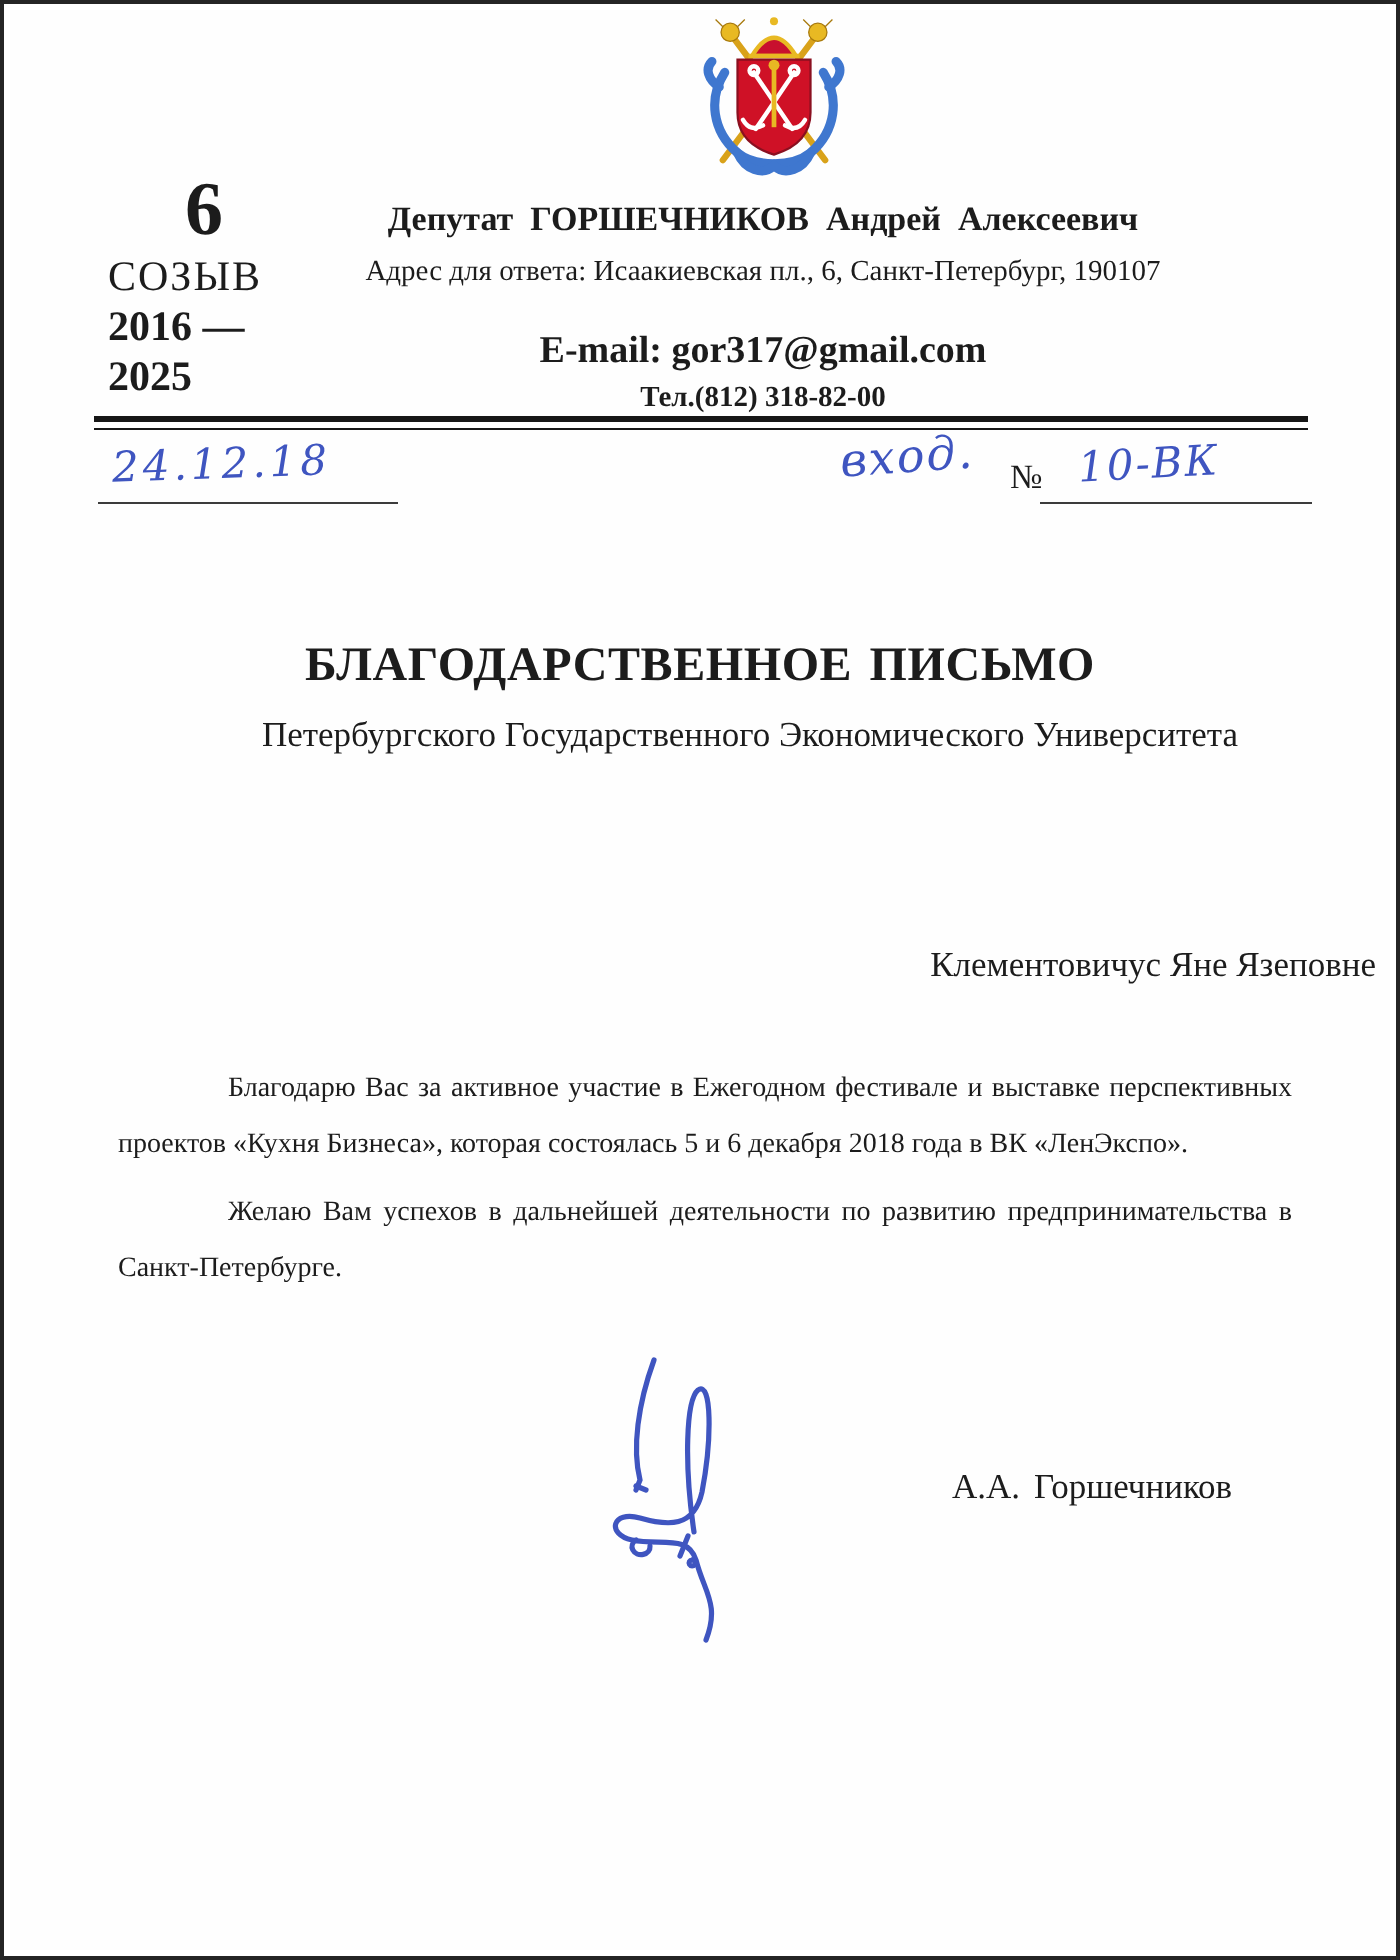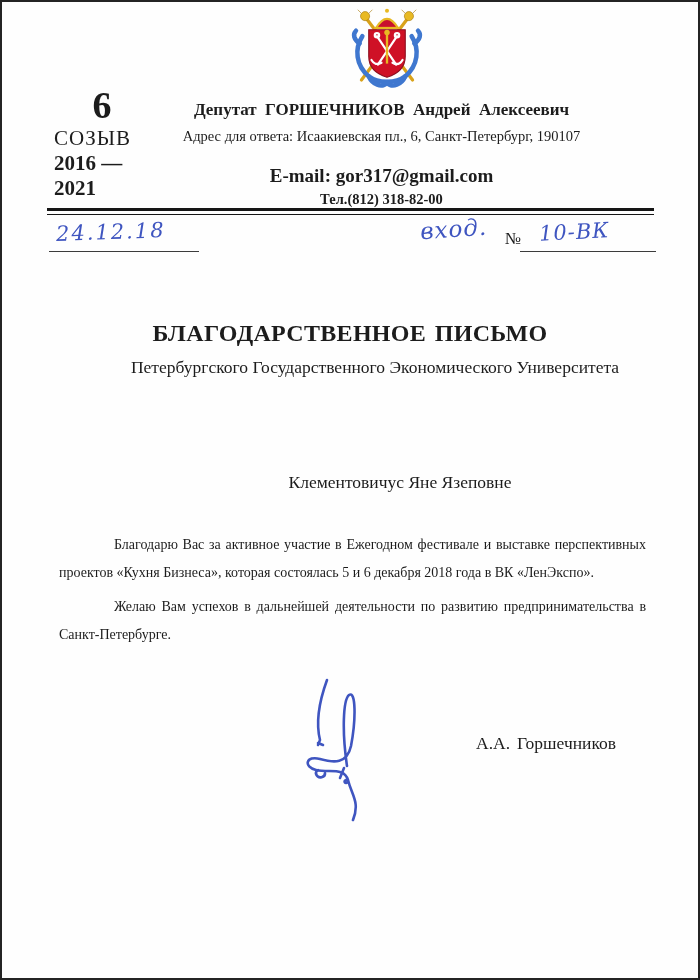--- a/index.html
+++ b/index.html
@@ -34,21 +34,21 @@
   .u-date{position:absolute;left:47px;top:249px;width:150px;border-bottom:1.7px solid #3c3c3c;}
   .reg-vhod{position:absolute;left:418px;top:214px;font-size:23px;letter-spacing:1px;transform:rotate(-4deg);}
   .reg-no{position:absolute;left:503px;top:227px;font-size:17px;}
   .u-num{position:absolute;left:518px;top:249px;width:136px;border-bottom:1.7px solid #3c3c3c;}
   .reg-num{position:absolute;left:537px;top:218px;font-size:21px;letter-spacing:1px;transform:rotate(-3deg);}
   
   .title{position:absolute;left:45px;right:45px;top:318px;text-align:center;
          font-size:24px;font-weight:bold;letter-spacing:0.3px;word-spacing:0.1em;}
   .addressee{position:absolute;left:75px;right:25px;top:351px;text-align:center;
              font-size:17.5px;line-height:29px;}
-  .recipient{position:absolute;left:60px;right:10px;top:470px;text-align:center;
+  .recipient{position:absolute;left:60px;right:10px;top:470px;text-align:right;
              padding-left:50px;font-size:17.5px;}
   .bodytext{position:absolute;left:57px;right:52px;top:529px;
             font-size:14px;line-height:28px;text-align:justify;}
   .bodytext p{margin:0;text-indent:55px;}
   .bodytext p + p{margin-top:6px;}
   .signature{position:absolute;left:288px;top:668px;width:112px;height:156px;}
   .sig-name{position:absolute;left:474px;top:731px;font-size:17.5px;word-spacing:0.15em;}
 </style>
 </head>
 <body>
@@ -95,21 +95,21 @@
 
       <line x1="50" y1="29" x2="50" y2="62" stroke="#e8b923" stroke-width="2.6"></line>
       <circle cx="50" cy="28" r="3" fill="#e8b923"></circle>
     </svg>
   </div>
 
   <div class="left-block">
     <div class="conv-num">6</div>
     <div class="conv-label">СОЗЫВ</div>
     <div class="term">2016 —</div>
-    <div class="term">2021</div>
+    <div class="term">2025</div>
   </div>
 
   <div class="head-block">
     <div class="deputy">Депутат ГОРШЕЧНИКОВ Андрей Алексеевич</div>
     <div class="addr">Адрес для ответа: Исаакиевская пл., 6, Санкт-Петербург, 190107</div>
     <div class="email">E-mail: gor317@gmail.com</div>
     <div class="phone">Тел.(812) 318-82-00</div>
   </div>
 
   <div class="rule"></div>

